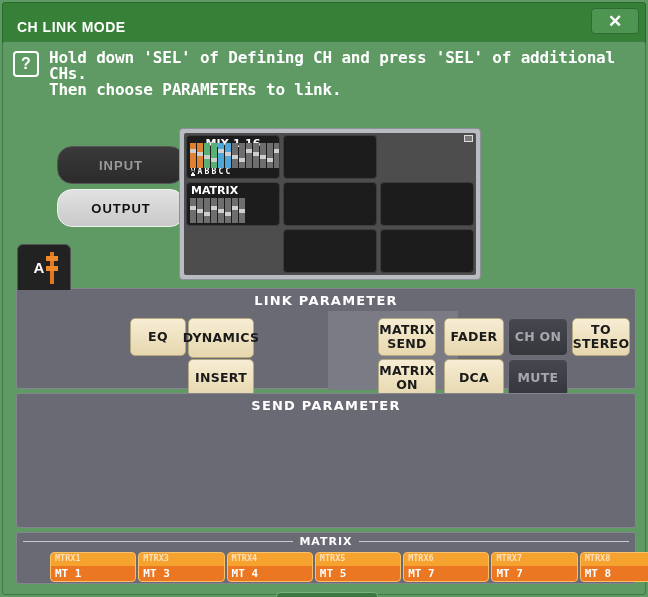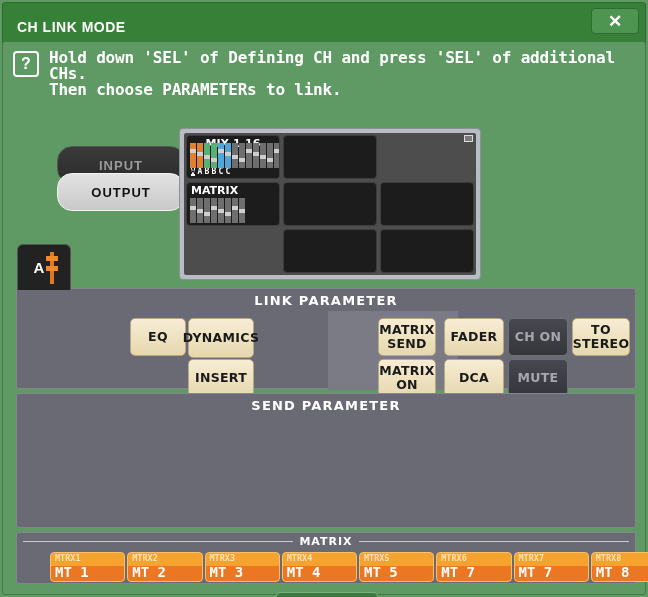--- a/index.html
+++ b/index.html
@@ -99,21 +99,21 @@
     font-weight: bold;
     letter-spacing: 1px;
   }
   .io-btn.off {
     left: 54px; top: 104px;
     background: linear-gradient(#3a3a3a, #2b2b2b);
     border: 1px solid #565656;
     color: #9a9a9a;
   }
   .io-btn.on {
-    left: 54px; top: 131px;
+    left: 54px; top: 147px;
     background: linear-gradient(#e2e2e2, #c9c9c9);
     border: 1px solid #f2f2f2;
     color: #111111;
   }
 
   
   .bank-panel {
     position: absolute;
     left: 176px; top: 86px;
     width: 302px; height: 152px;
@@ -315,21 +315,21 @@
     position: relative;
     overflow: hidden;
   }
   .mtx-id {
     position: absolute; left: 4px; top: 0px;
     color: #ffe0b8; font-size: 8.5px; font-weight: bold;
     font-family: "DejaVu Sans Mono", monospace;
   }
   .mtx-name {
     position: absolute; left: 4px; bottom: 1px;
-    color: #ffffff; font-size: 14px; font-weight: bold;
+    color: #ffffff; font-size: 11px; font-weight: bold;
     font-family: "DejaVu Sans Mono", monospace;
   }
 
   
   .close-btn {
     position: absolute;
     left: 273px; top: 550px;
     width: 102px; height: 36px;
     background: linear-gradient(#3f7a42, #2f6033);
     border: 1px solid #79b07c;
@@ -563,24 +563,20 @@
       <div class="line"></div>
       <span>MATRIX</span>
       <div class="line"></div>
     </div>
     <div class="mtx-row" id="mtx-row">
         <div class="mtx-btn">
           <div class="mtx-id">MTRX1</div>
           <div class="mtx-name">MT 1</div>
         </div>
         <div class="mtx-btn">
-          <div class="mtx-id">MTRX2</div>
-          <div class="mtx-name">MT 2</div>
-        </div>
-        <div class="mtx-btn">
           <div class="mtx-id">MTRX3</div>
           <div class="mtx-name">MT 3</div>
         </div>
         <div class="mtx-btn">
           <div class="mtx-id">MTRX4</div>
           <div class="mtx-name">MT 4</div>
         </div>
         <div class="mtx-btn">
           <div class="mtx-id">MTRX5</div>
           <div class="mtx-name">MT 5</div>

